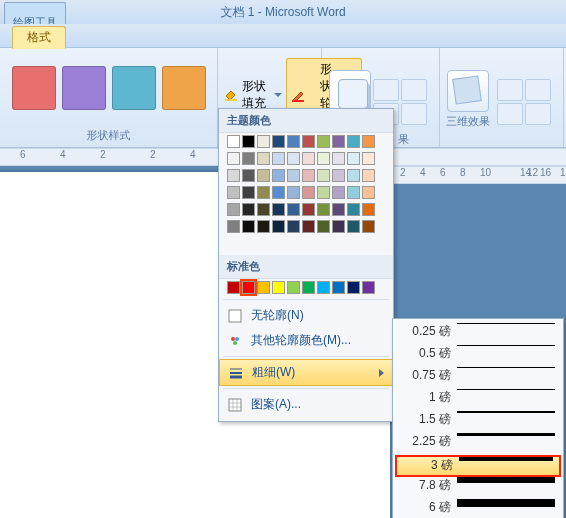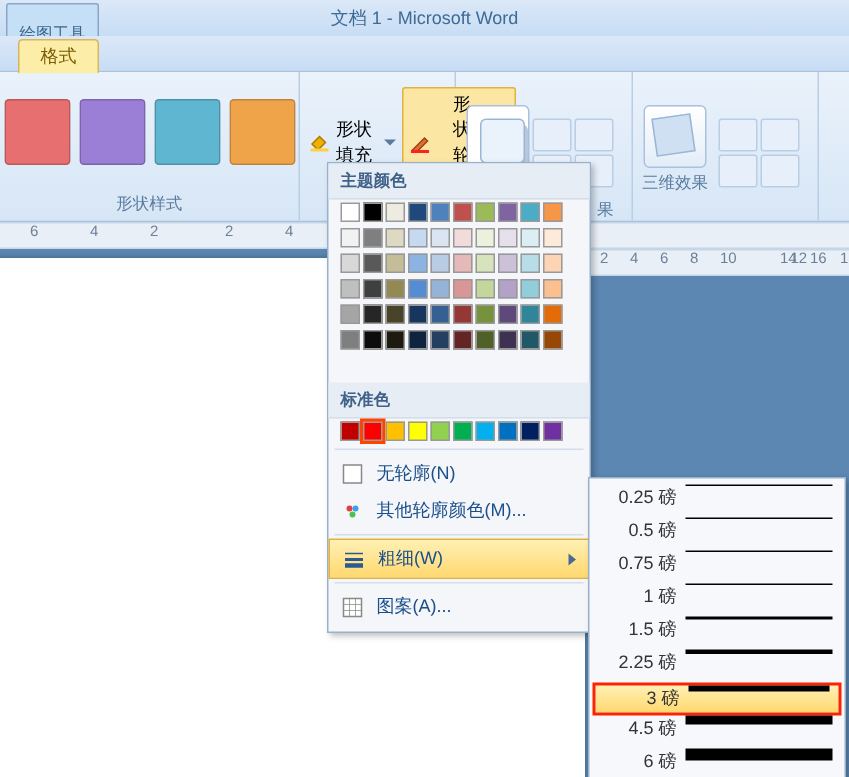--- a/index.html
+++ b/index.html
@@ -53,21 +53,21 @@
 <div class="titlebar">
   <div class="tab-tools">绘图工具</div>
   <div class="win-title">文档 1 - Microsoft Word</div>
 </div>
 
 <div class="tab-row">
   <div class="tab-active">格式</div>
 </div>
 
 <div class="ribbon">
-  <div class="group" style="width:200px">
+  <div class="group" style="width:218px">
     <div class="swatches" id="swatches">
         <div class="swatch" style="background: rgb(231, 111, 111);"></div>
         <div class="swatch" style="background: rgb(155, 126, 214);"></div>
         <div class="swatch" style="background: rgb(95, 182, 208);"></div>
         <div class="swatch" style="background: rgb(240, 164, 74);"></div>
       </div>
     <div class="group-label">形状样式</div>
   </div>
   <div class="group" style="width:104px;align-items:flex-start">
     <div style="display:flex;flex-direction:row;gap:4px;padding-top:6px">
@@ -304,20 +304,20 @@
     </div>
     <div class="w-row">
       <div class="w-label">2.25 磅</div>
       <div class="w-line" style="border-top-width: 3px;"></div>
     </div>
     <div class="w-row sel">
       <div class="w-label">3 磅</div>
       <div class="w-line" style="border-top-width: 4px;"></div>
     </div>
     <div class="w-row">
-      <div class="w-label">4.5 磅</div>
+      <div class="w-label">7.8 磅</div>
       <div class="w-line" style="border-top-width: 6px;"></div>
     </div>
     <div class="w-row">
       <div class="w-label">6 磅</div>
       <div class="w-line" style="border-top-width: 8px;"></div>
     </div>
   </div>
 
 </body></html>

